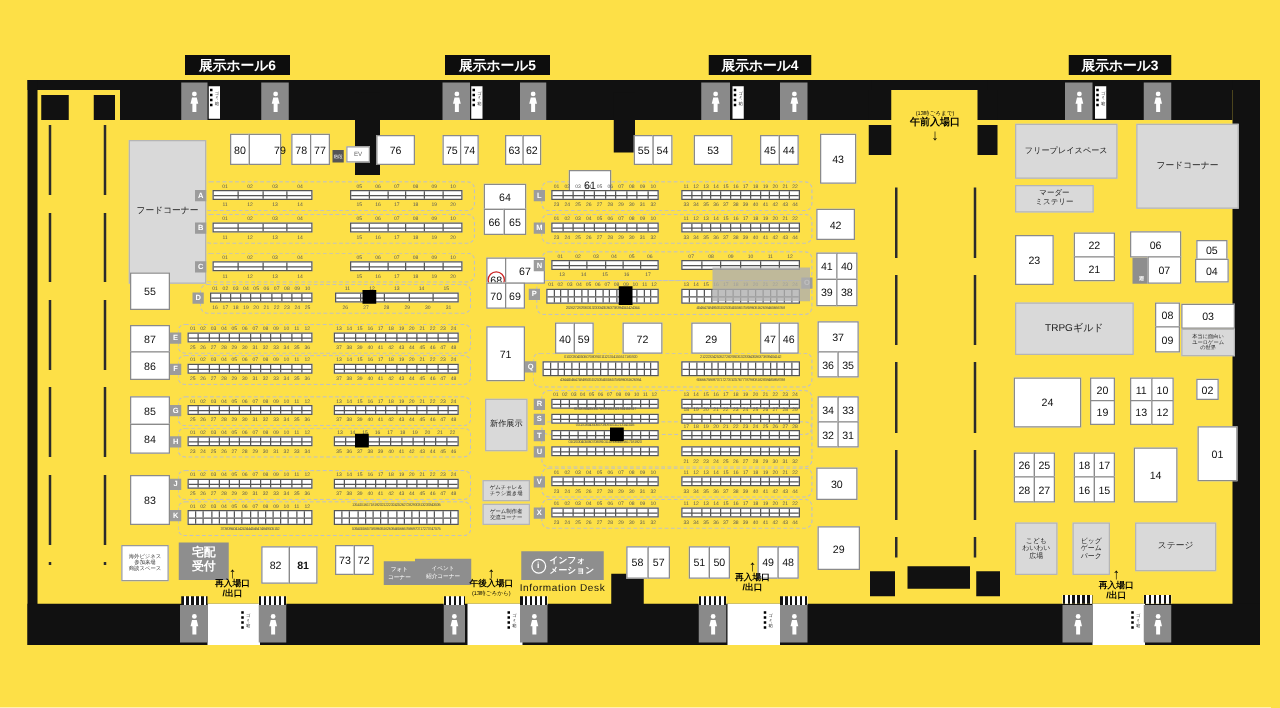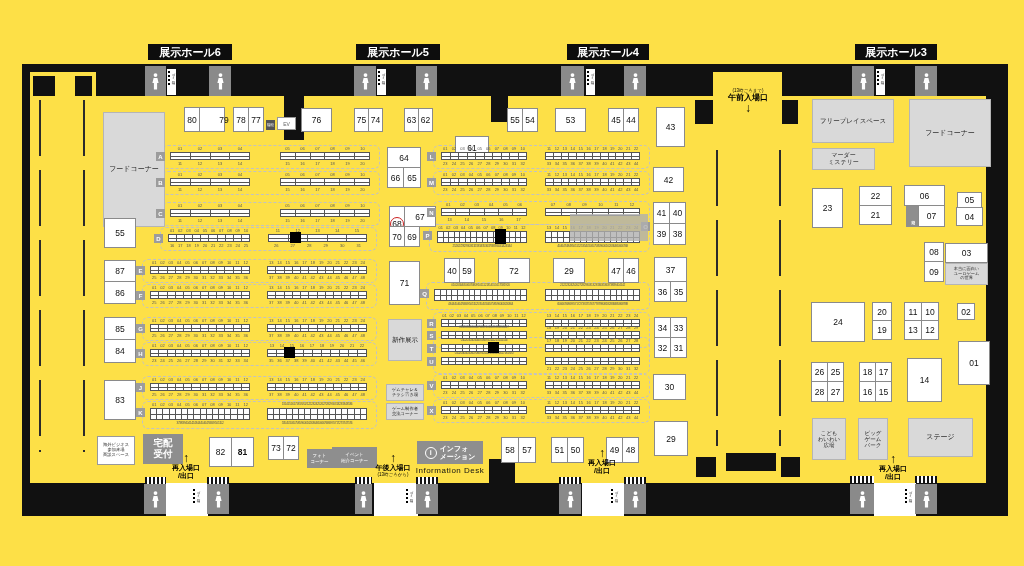--- a/index.html
+++ b/index.html
@@ -130,20 +130,21 @@
   </div>
   <div class="info-sub" style="left:413px;top:466px;width:74px">Information Desk</div>
 
   <div class="mini-chip dark" style="left:266px;top:120px;width:9px;height:10px;font-size:3.5px">階段</div>
   <div class="mini-chip" style="left:277px;top:117px;width:19px;height:13px;font-size:5px">EV</div>
 <div class="zone light" style="left: 103px; top: 112px; width: 62px; height: 115px; font-size: 7px;">フードコーナー</div>
     <div class="zone light" style="left: 812px; top: 99px; width: 82px; height: 44px; font-size: 6.5px;">フリープレイスペース</div>
     <div class="zone light" style="left: 909px; top: 99px; width: 82px; height: 68px; font-size: 7px;">フードコーナー</div>
     <div class="zone light" style="left: 812px; top: 148px; width: 63px; height: 22px; font-size: 6px;">マーダー
 ミステリー</div>
+    <div class="zone light" style="left: 812px; top: 242px; width: 95px; height: 42px; font-size: 8px;">TRPGギルド</div>
     <div class="zone light" style="left: 388px; top: 319px; width: 34px; height: 42px; font-size: 6.5px;">新作展示</div>
     <div class="zone light" style="left: 812px; top: 418px; width: 34px; height: 42px; font-size: 5.5px;">こども
 わいわい
 広場</div>
     <div class="zone light" style="left: 858px; top: 418px; width: 30px; height: 42px; font-size: 5.5px;">ビッグ
 ゲーム
 パーク</div>
     <div class="zone light" style="left: 908px; top: 418px; width: 65px; height: 39px; font-size: 7px;">ステージ</div>
     <div class="zone light" style="left: 945px; top: 263px; width: 43px; height: 22px; font-size: 4.2px;">本当に面白い
 ユーロゲーム

